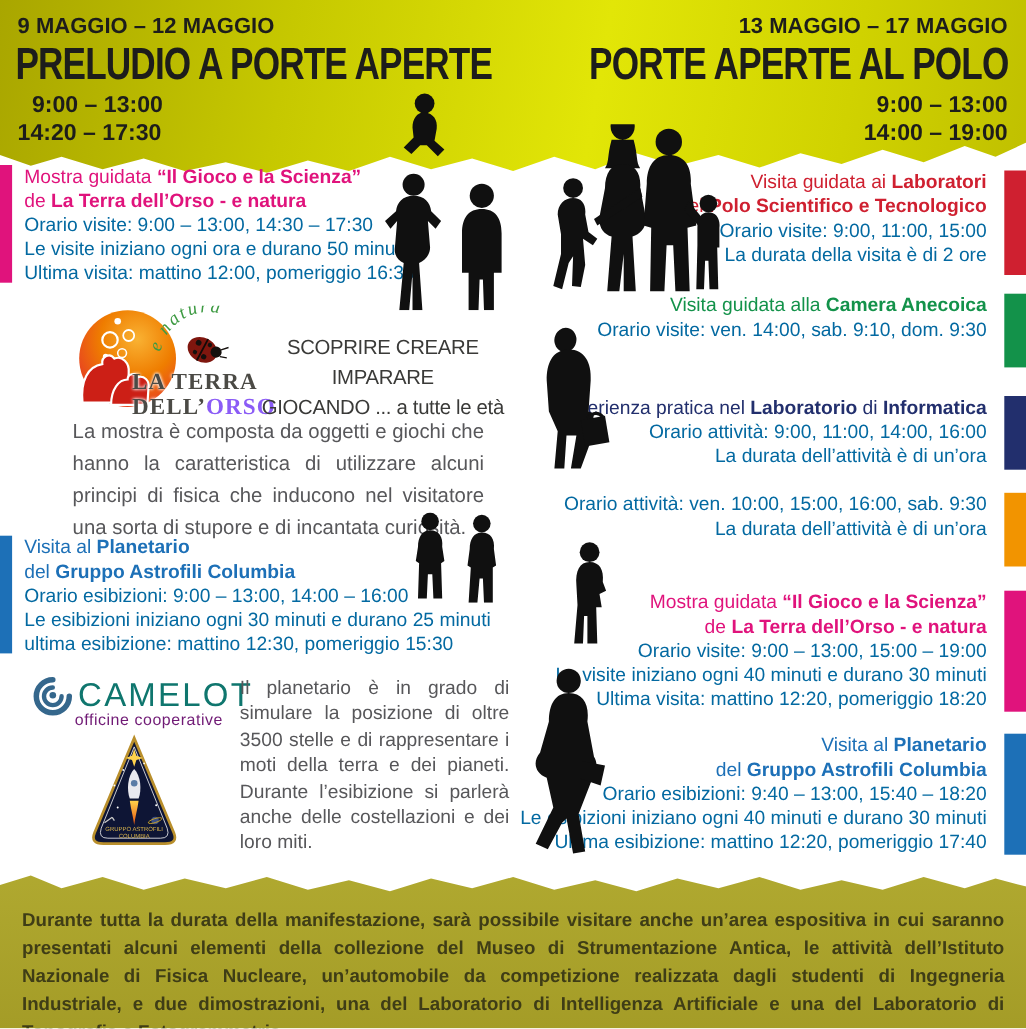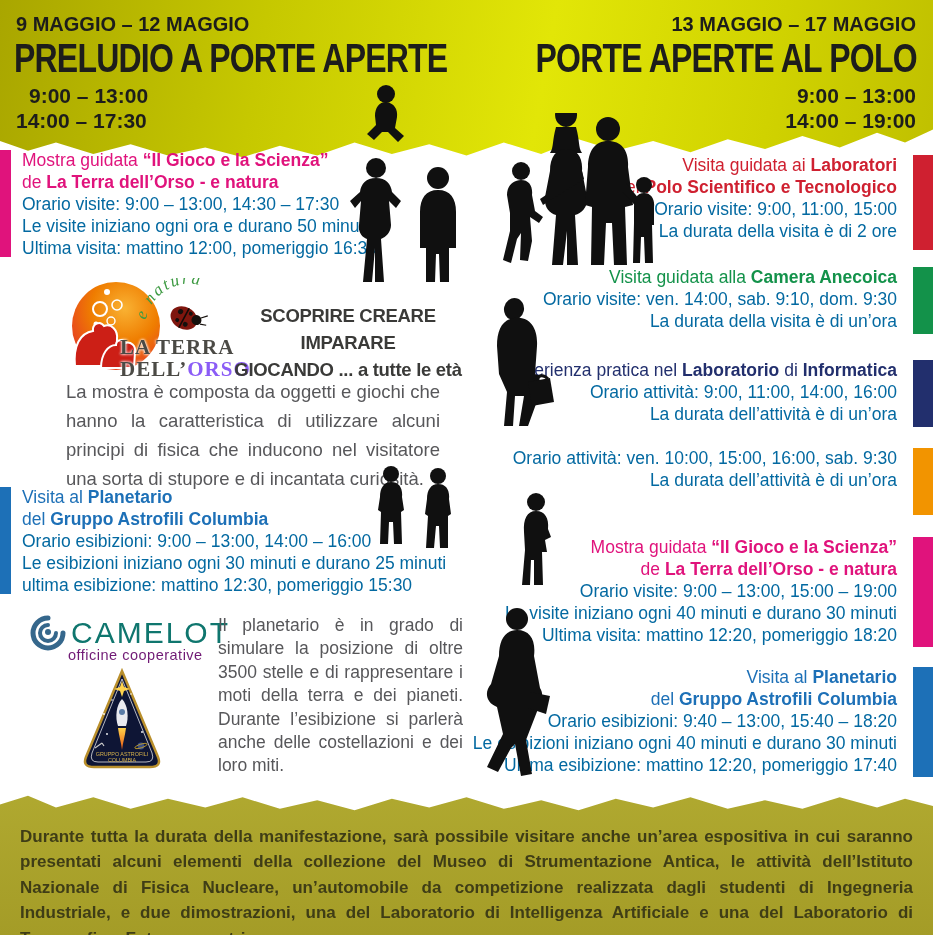--- a/index.html
+++ b/index.html
@@ -30,21 +30,21 @@
   .sec .h .b{font-weight:700;}
   .sec .ln{color:#0369a1;font-weight:400;}
   .sec-l{left:22px;text-align:left;}
   .sec-r{right:36px;text-align:right;}
   .bar-l{left:0;width:11px;}
   .bar-r{right:0;width:20px;}
   
   .para{color:#57575a;text-align:justify;}
   #para-mostra{left:66px;top:377px;width:374px;font-size:18.5px;line-height:29px;}
   #para-planetario{left:218px;top:614px;width:245px;font-size:17.5px;line-height:23.4px;}
-  #slogan{left:228px;top:302px;width:240px;text-align:center;font-weight:700;
+  #slogan{left:228px;top:302px;width:240px;text-align:center;font-weight:400;
           font-size:18.5px;line-height:27px;color:#3a3a38;letter-spacing:-0.3px;}
   #terra-text{left:120px;top:336px;font-family:"Liberation Serif",serif;font-weight:700;
               font-size:21px;line-height:22px;letter-spacing:1px;color:#4b4a45;
               text-shadow:0 0 3px #fff,0 0 3px #fff;}
   #terra-text .red{color:#8b5cf6;}
   #camelot{left:28px;top:613px;}
   #camelot .row{display:flex;align-items:center;gap:3px;}
   #camelot .name{font-size:30px;color:#0f766e;letter-spacing:2px;font-weight:400;}
   #camelot .sub{font-size:14.5px;color:#701a75;margin:-6px 0 0 40px;letter-spacing:.5px;}
   
@@ -57,21 +57,21 @@
 
 <div class="abs" id="top-band"></div>
 <div class="abs" id="bottom-band">
   <div id="footer-text">Durante tutta la durata della manifestazione, sarà possibile visitare anche un’area espositiva in cui saranno presentati alcuni elementi della collezione del Museo di Strumentazione Antica, le attività dell’Istituto Nazionale di Fisica Nucleare, un’automobile da competizione realizzata dagli studenti di Ingegneria Industriale, e due dimostrazioni, una del Laboratorio di Intelligenza Artificiale e una del Laboratorio di Topografia e Fotogrammetria.</div>
 </div>
 
 <div class="abs hdr-dates" id="hl-dates">9 MAGGIO – 12 MAGGIO</div>
 <div class="abs hdr-title" id="hl-title">PRELUDIO A PORTE APERTE</div>
 <div class="abs hdr-times" id="hl-times">
   <div class="t1">9:00 – 13:00</div>
-  <div>14:00 – 17:30</div>
+  <div>14:20 – 17:30</div>
 </div>
 <div class="abs hdr-dates" id="hr-dates">13 MAGGIO – 17 MAGGIO</div>
 <div class="abs hdr-title" id="hr-title">PORTE APERTE AL POLO</div>
 <div class="abs hdr-times" id="hr-times">
   <div>9:00 – 13:00</div>
   <div>14:00 – 19:00</div>
 </div>
 
 <div class="abs bar-l" style="top: 150px; height: 107px; background: rgb(224, 19, 124);"></div>
 <div class="abs sec sec-l" style="top:149px;">
@@ -190,21 +190,20 @@
   <div class="h" style="color: rgb(207, 32, 48);"><span>Visita guidata ai </span><span class="b">Laboratori</span></div>
   <div class="h" style="color: rgb(207, 32, 48);"><span>del </span><span class="b">Polo Scientifico e Tecnologico</span></div>
   <div class="ln">Orario visite: 9:00, 11:00, 15:00</div>
   <div class="ln">La durata della visita è di 2 ore</div>
 </div>
 
 <div class="abs bar-r" style="top: 267px; height: 67px; background: rgb(19, 146, 74);"></div>
 <div class="abs sec sec-r" style="top:266px;">
   <div class="h" style="color: rgb(19, 146, 74);"><span>Visita guidata alla </span><span class="b">Camera Anecoica</span></div>
   <div class="ln">Orario visite: ven. 14:00, sab. 9:10, dom. 9:30</div>
-  <div class="ln">La durata della visita è di un’ora</div>
 </div>
 
 <div class="abs bar-r" style="top: 360px; height: 67px; background: rgb(34, 47, 109);"></div>
 <div class="abs sec sec-r" style="top:359px;">
   <div class="h" style="color: rgb(34, 47, 109);"><span>Esperienza pratica nel </span><span class="b">Laboratorio</span><span> di </span><span class="b">Informatica</span></div>
   <div class="ln">Orario attività: 9:00, 11:00, 14:00, 16:00</div>
   <div class="ln">La durata dell’attività è di un’ora</div>
 </div>
 
 <div class="abs bar-r" style="top: 448px; height: 67px; background: rgb(242, 148, 0);"></div>

